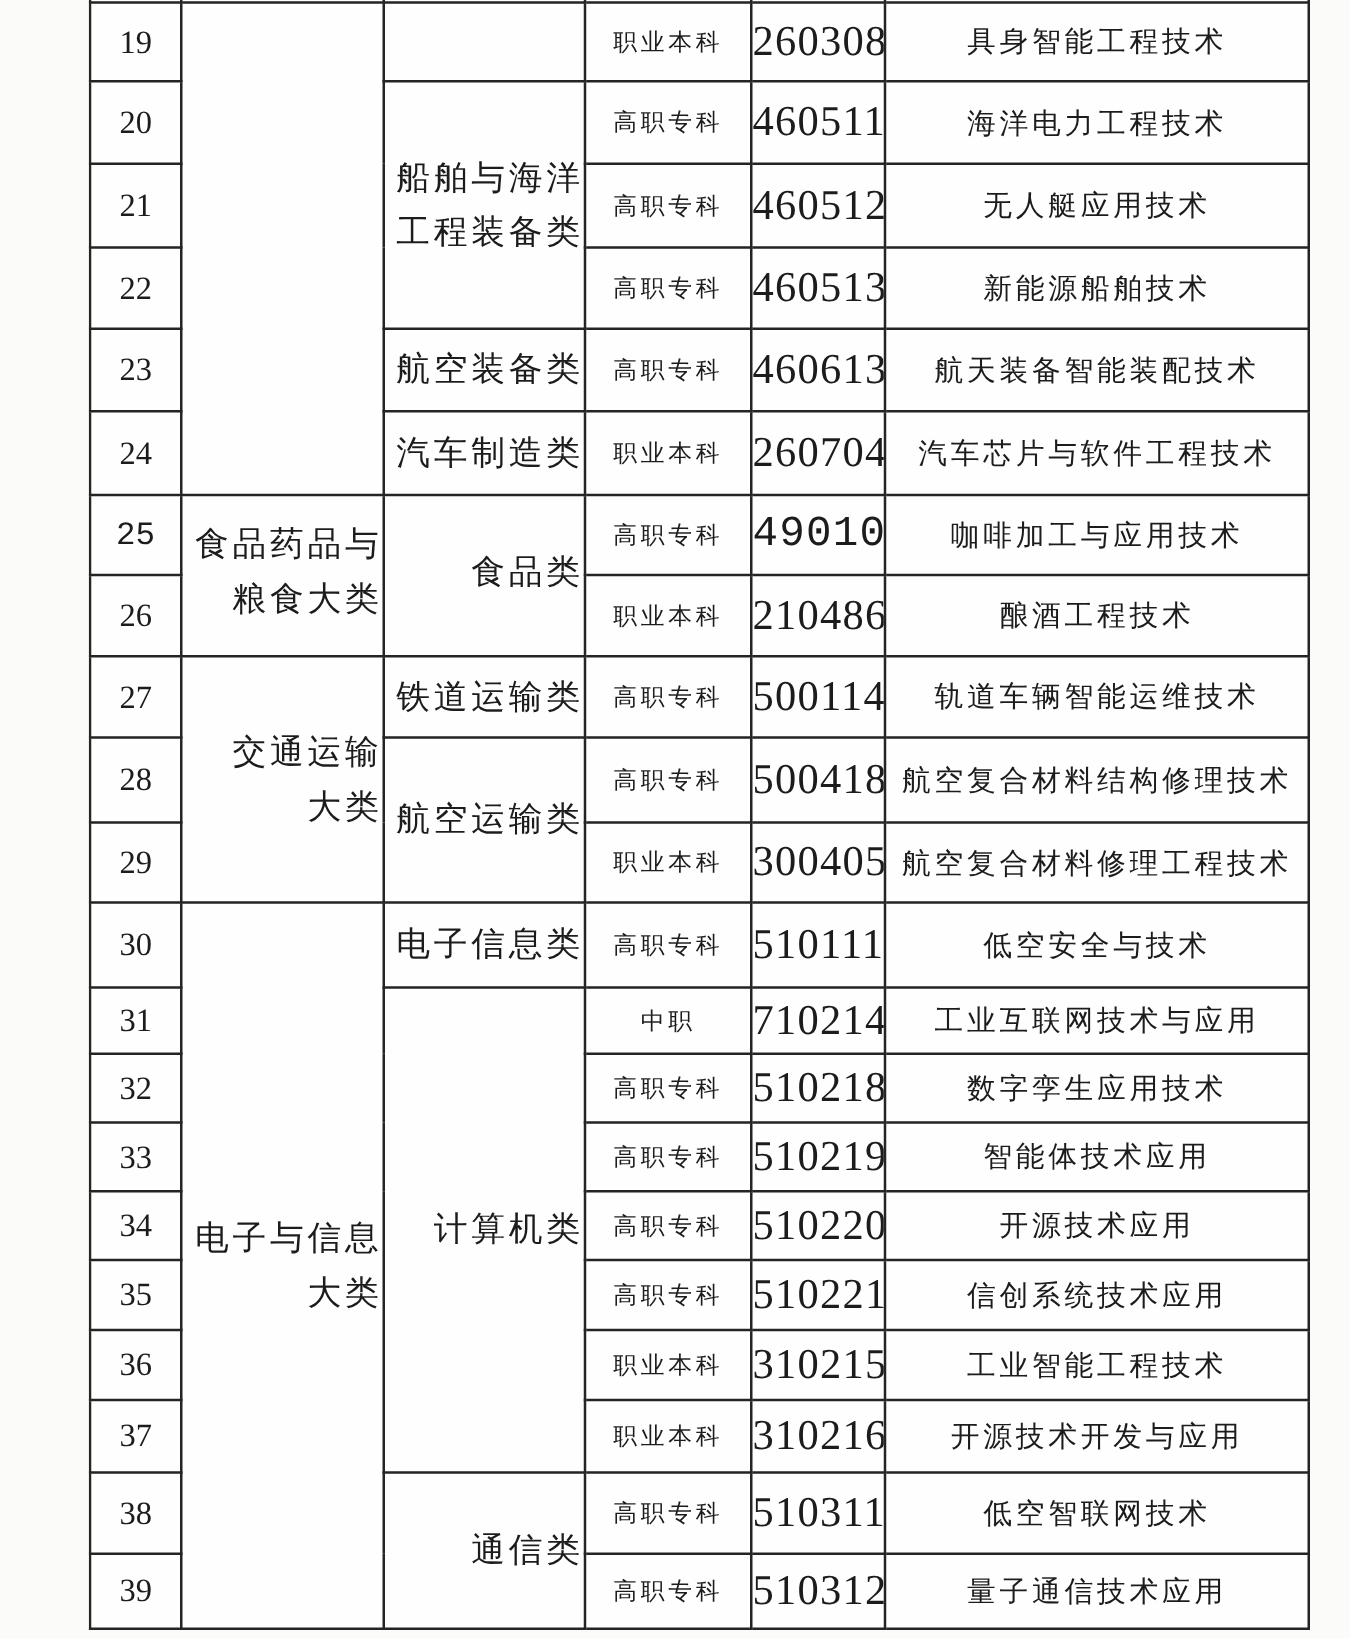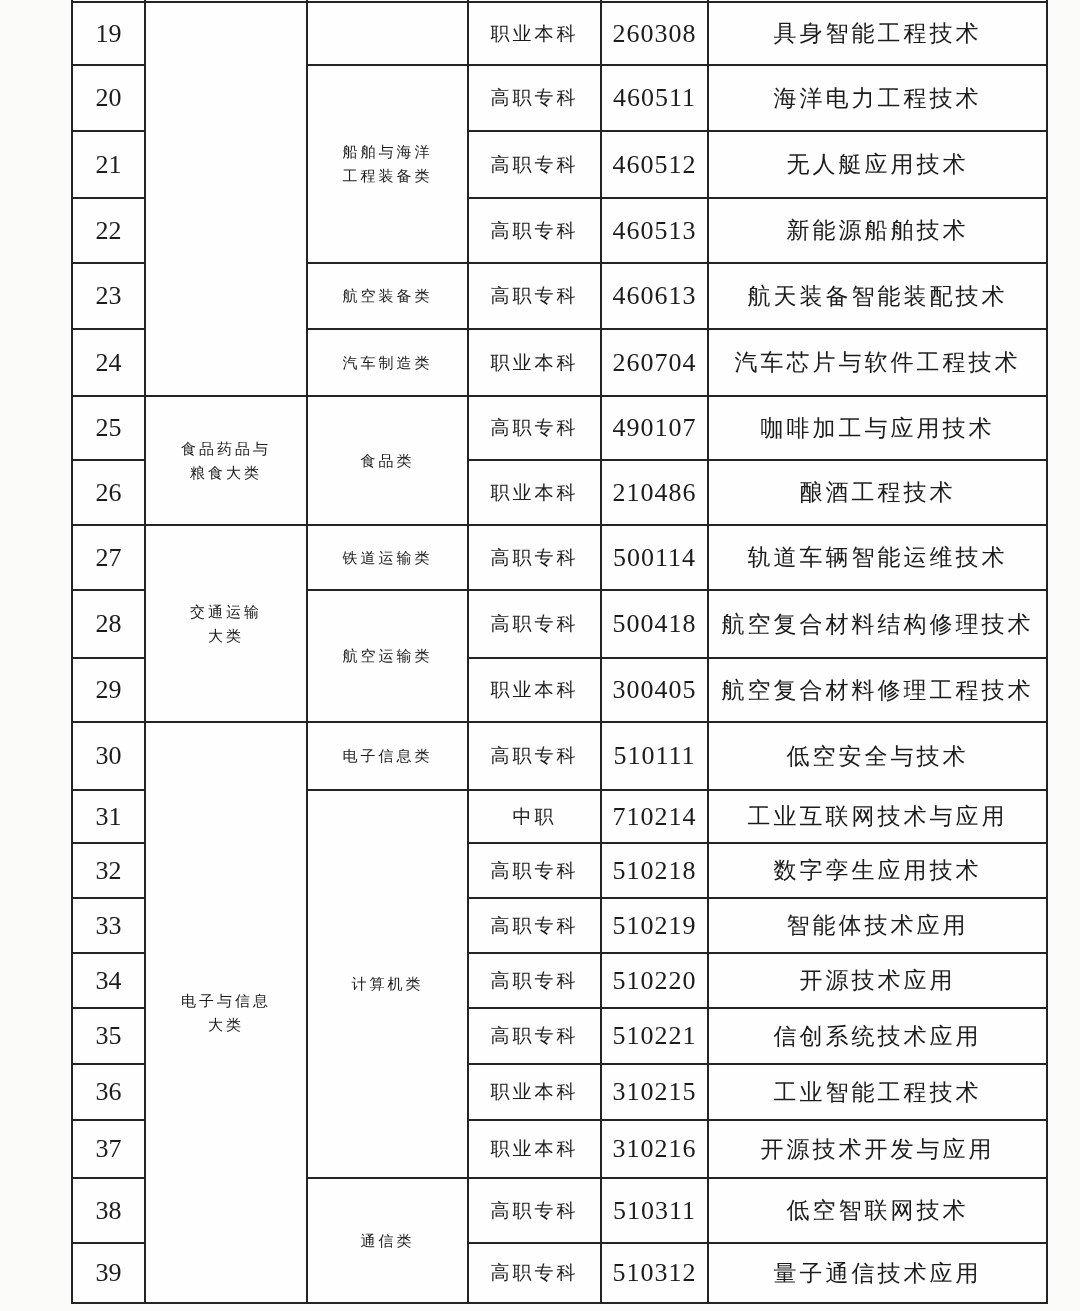--- a/index.html
+++ b/index.html
@@ -17,24 +17,24 @@
     width:975px; margin-top:-3px; background:transparent;
   }
   td {
     border:2px solid #242424; background:#fefefe;
     text-align:center; vertical-align:middle;
     color:#1c1c1c; padding:0; overflow:hidden;
   }
   tr.sliver td { height:4px; border-top:none; }
   .c-num  { font-size:26px; }
   .c-cat, .c-sub {
-    font-size:15px; letter-spacing:3px; line-height:1.6; white-space:pre-line;
+    font-size:27px; letter-spacing:3px; line-height:1.6; white-space:pre-line;text-align:right;
   }
   .c-level { font-size:19px; letter-spacing:3px; }
-  .c-code  { font-size:26px; letter-spacing:1px; }
+  .c-code  { font-size:34px; letter-spacing:1px; }
   .c-name  { font-size:23px; letter-spacing:3px; }
 </style>
 </head>
 <body>
 
 <div class="page">
   <div class="table-wrap">
     <table class="majors">
       <colgroup>
         <col style="width:73px">
@@ -88,21 +88,21 @@
             <td class="c-code">460613</td>
             <td class="c-name">航天装备智能装配技术</td>
           </tr>
           <tr style="height: 67px;">
             <td class="c-num">24</td>
             <td class="c-sub">汽车制造类</td>
             <td class="c-level">职业本科</td>
             <td class="c-code">260704</td>
             <td class="c-name">汽车芯片与软件工程技术</td>
           </tr>
-          <tr style="height: 64px;">
+          <tr style="height: 64px; font-family: Liberation Mono, monospace;">
             <td class="c-num">25</td>
             <td class="c-cat" rowspan="2">食品药品与
 粮食大类</td>
             <td class="c-sub" rowspan="2">食品类</td>
             <td class="c-level">高职专科</td>
             <td class="c-code">490107</td>
             <td class="c-name">咖啡加工与应用技术</td>
           </tr>
           <tr style="height: 65px;">
             <td class="c-num">26</td>

